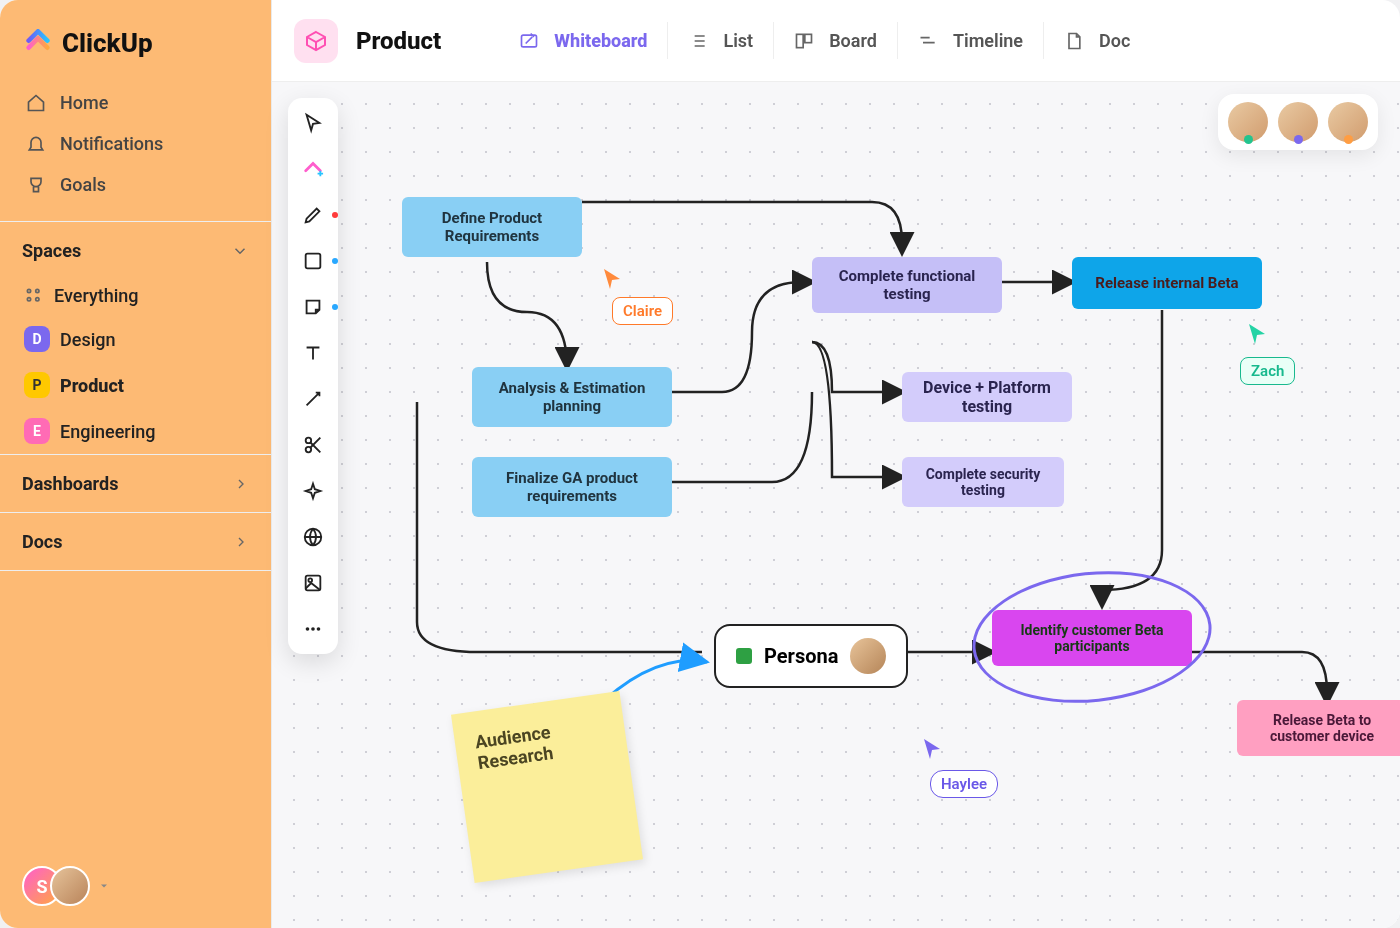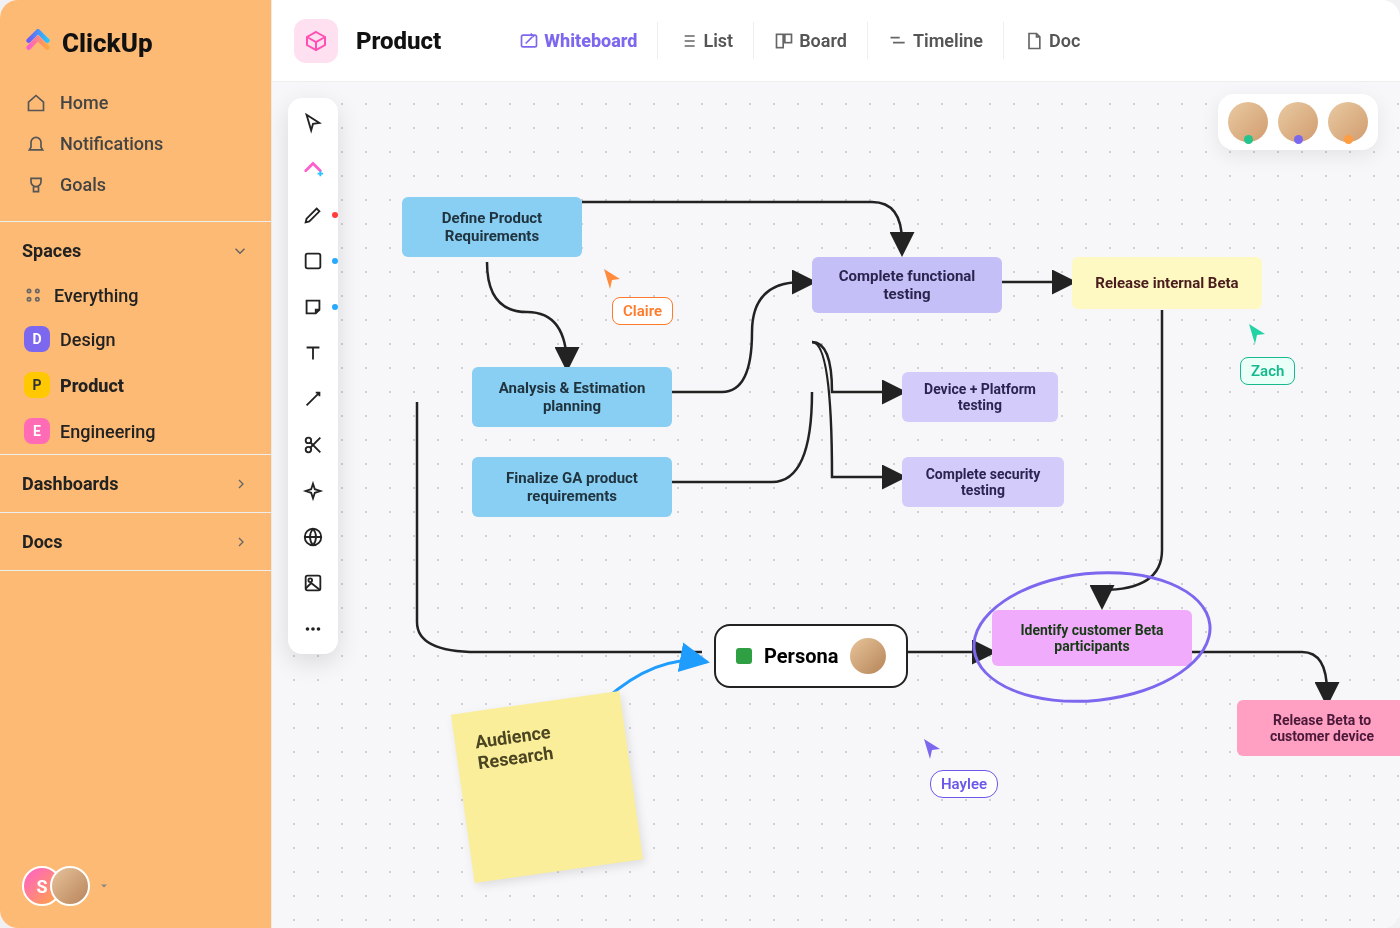--- a/index.html
+++ b/index.html
@@ -24,40 +24,40 @@
   .avatars-bl{position:absolute;left:22px;bottom:22px;display:flex;align-items:center;gap:8px;}
   .avatar-stack{display:flex;align-items:center;}
   .av{width:40px;height:40px;border-radius:50%;border:2px solid #fff;display:flex;align-items:center;justify-content:center;font-weight:700;color:#fff;font-size:18px;}
   .av2{margin-left:-12px;background:linear-gradient(135deg,#e6c39a,#b9845a);}
   
   .main{flex:1;display:flex;flex-direction:column;position:relative;}
   .topbar{height:82px;display:flex;align-items:center;gap:18px;padding:0 22px;border-bottom:1px solid #eee;}
   .page-badge{width:44px;height:44px;border-radius:12px;background:#FFE0F0;display:flex;align-items:center;justify-content:center;}
   .page-title{font-size:24px;font-weight:800;color:#111;margin-right:40px;}
   .view-tabs{display:flex;align-items:center;gap:0;}
-  .view-tab{display:flex;align-items:center;gap:5px;padding:8px 20px;color:#555;font-size:18px;font-weight:600;border-left:1px solid #eee;cursor:pointer;}
+  .view-tab{display:flex;align-items:center;gap:15px;padding:8px 20px;color:#555;font-size:18px;font-weight:600;border-left:1px solid #eee;cursor:pointer;}
   .view-tab.first{border-left:none;}
   .view-tab.active{color:#7B68EE;font-weight:800;}
   .view-tab svg{width:20px;height:20px;}
   
   .canvas-wrap{flex:1;position:relative;background:#f7f7f9;}
   .dotgrid{position:absolute;inset:0;background-image:radial-gradient(#cfcfd6 1.3px,transparent 1.3px);background-size:24px 24px;background-position:10px 10px;}
   .canvas{position:absolute;inset:0;}
   
   .wb-toolbar{position:absolute;left:16px;top:16px;width:50px;background:#fff;border-radius:14px;box-shadow:0 8px 24px rgba(0,0,0,.12);padding:10px 0;display:flex;flex-direction:column;align-items:center;gap:16px;z-index:10;}
   .wb-btn{width:30px;height:30px;display:flex;align-items:center;justify-content:center;color:#444;cursor:pointer;position:relative;}
   .wb-btn svg{width:22px;height:22px;}
   .dot-ind{position:absolute;right:-10px;top:12px;width:6px;height:6px;border-radius:50%;}
   
   .card{position:absolute;border-radius:6px;display:flex;align-items:center;justify-content:center;text-align:center;font-weight:700;padding:10px 16px;box-shadow:none;}
   .c-blue{background:#89CFF4;color:#20343f;}
   .c-pur{background:#C5BFF7;color:#2a244f;}
   .c-pur2{background:#D3CCFB;color:#2a244f;}
-  .c-red{background:#fef9c3;color:#4a1c1c;}
-  .c-green{background:#f0abfc;color:#173a15;}
+  .c-red{background:#0ea5e9;color:#4a1c1c;}
+  .c-green{background:#d946ef;color:#173a15;}
   .c-pink{background:#FF9FC1;color:#4a1838;}
   .persona{position:absolute;background:#fff;border:2px solid #222;border-radius:16px;padding:12px 20px;display:flex;align-items:center;gap:12px;font-weight:700;font-size:20px;margin-left:12px;}
   .persona .sq{width:16px;height:16px;background:#2ea043;border-radius:3px;}
   .persona .pa{width:36px;height:36px;border-radius:50%;background:linear-gradient(135deg,#e8c49a,#b58558);}
   .sticky{position:absolute;background:#FBEE9A;width:170px;height:170px;padding:20px;font-weight:700;font-size:18px;color:#4b4522;transform:rotate(-8deg);box-shadow:2px 4px 10px rgba(0,0,0,.1);}
   .user-pill{position:absolute;border:1.5px solid;border-radius:8px;padding:4px 10px;font-weight:600;font-size:15px;background:#fff;}
   .cursor{position:absolute;}
   .presence{position:absolute;right:22px;top:12px;background:#fff;border-radius:16px;padding:8px 10px;display:flex;gap:10px;box-shadow:0 6px 20px rgba(0,0,0,.08);z-index:10;}
   .pface{width:40px;height:40px;border-radius:50%;background:linear-gradient(135deg,#e9caa3,#d19c6e);position:relative;}
   .pface::after{content:"";position:absolute;width:9px;height:9px;border-radius:50%;bottom:-2px;left:16px;}
@@ -335,21 +335,21 @@
           </div>
         <div class="card c-blue" style="left:200px;top:285px;width:200px;height:60px;font-size:15px;">
             <span>Analysis &amp; Estimation planning</span>
           </div>
         <div class="card c-blue" style="left:200px;top:375px;width:200px;height:60px;font-size:15px;">
             <span>Finalize GA product requirements</span>
           </div>
         <div class="card c-pur" style="left:540px;top:175px;width:190px;height:56px;font-size:15px;">
             <span>Complete functional testing</span>
           </div>
-        <div class="card c-pur2" style="left:630px;top:290px;width:156px;height:50px;font-size:14px;">
+        <div class="card c-pur2" style="left:630px;top:290px;width:170px;height:50px;font-size:16px;">
             <span>Device + Platform testing</span>
           </div>
         <div class="card c-pur2" style="left:630px;top:375px;width:162px;height:50px;font-size:14px;">
             <span>Complete security testing</span>
           </div>
         <div class="card c-red" style="left:800px;top:175px;width:190px;height:52px;font-size:15px;">
             <span>Release internal Beta</span>
           </div>
         <div class="card c-green" style="left:720px;top:528px;width:200px;height:56px;font-size:14px;">
             <span>Identify customer Beta participants</span>

